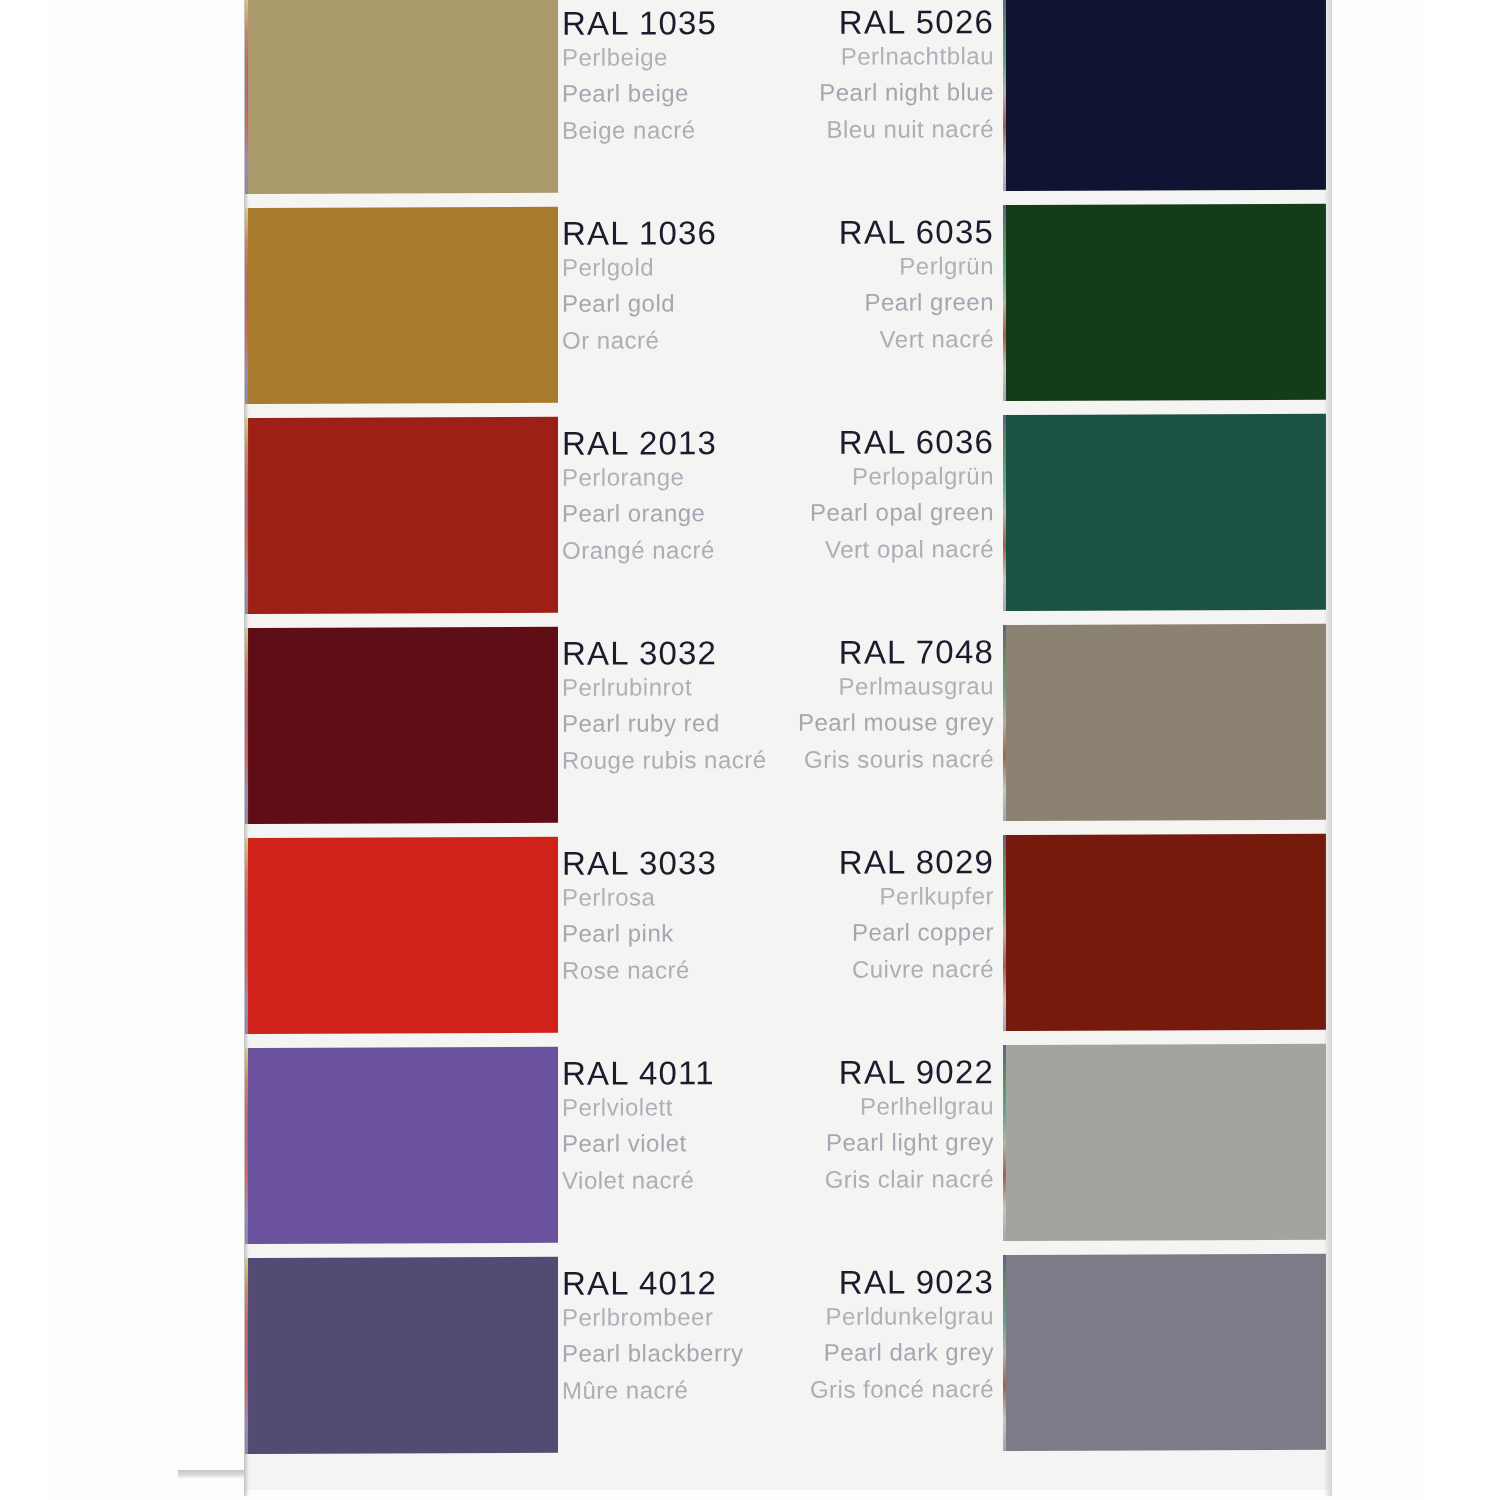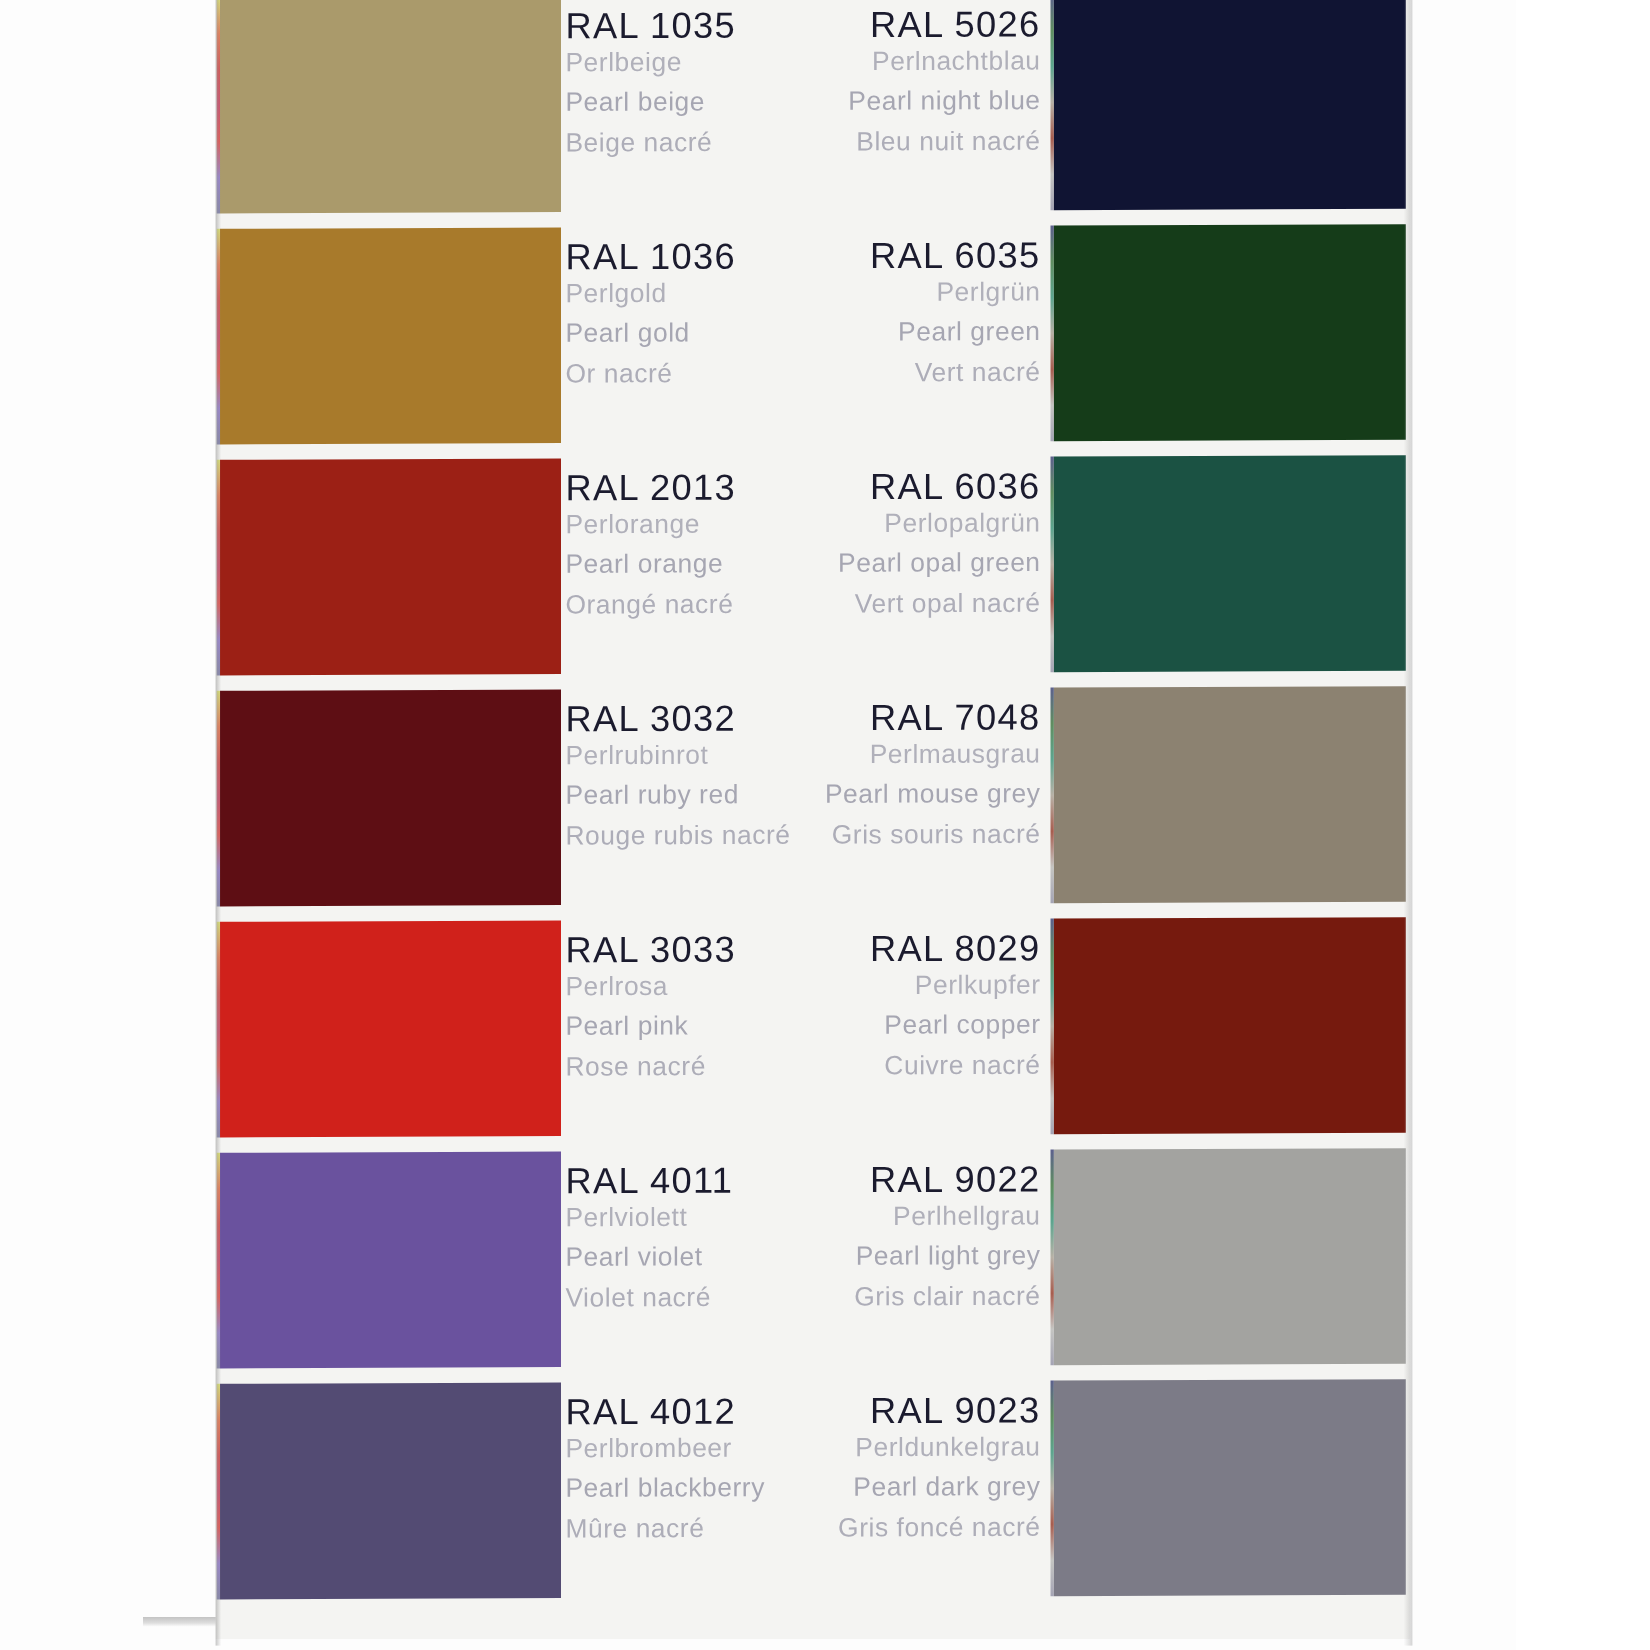--- a/index.html
+++ b/index.html
@@ -7,20 +7,21 @@
     padding: 0;
     background: #ffffff;
   }
   #stage {
     position: relative;
     width: 1378px;
     height: 1500px;
     background: #fdfdfd;
     overflow: hidden;
     font-family: "Liberation Sans", sans-serif;
+    margin-left: 48px;
   }
 
   
   #card {
     position: absolute;
     left: 196px;
     top: -6px;
     width: 1086px;
     height: 1496px;
     background: #f4f4f2;

